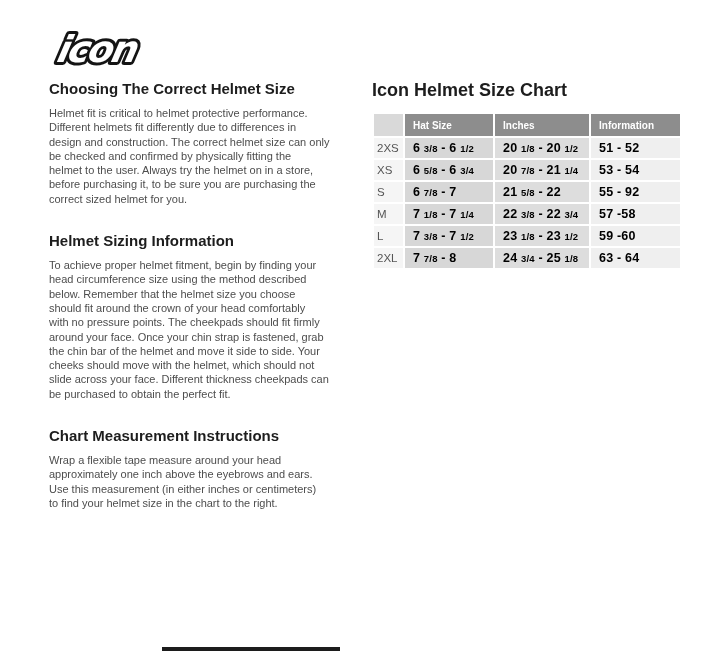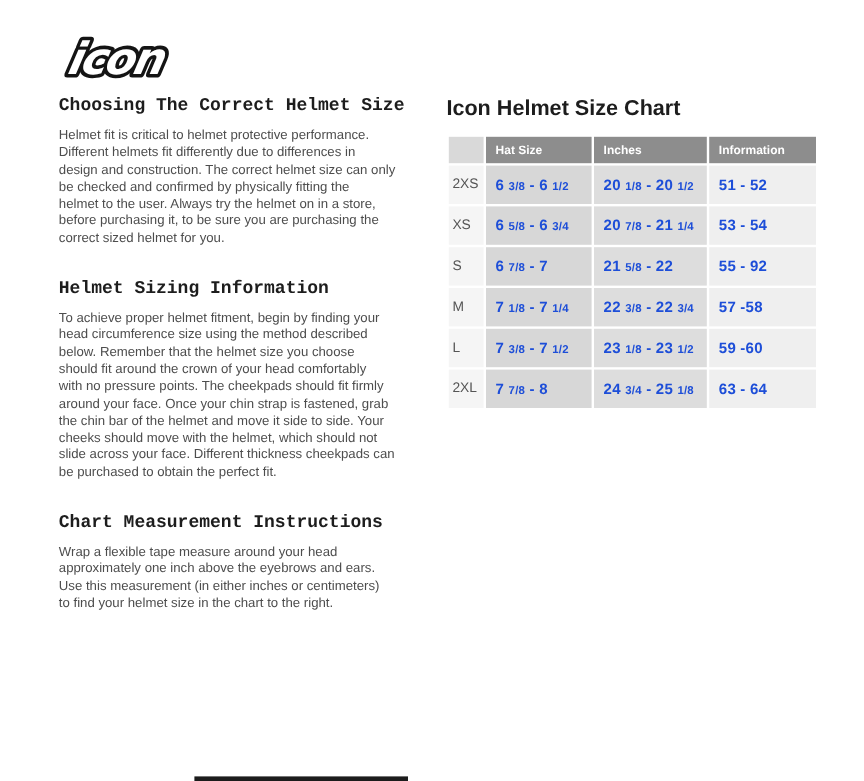--- a/index.html
+++ b/index.html
@@ -7,21 +7,21 @@
     width:720px;height:651px;position:relative;background:#ffffff;
     font-family:"Liberation Sans","DejaVu Sans",sans-serif;
     overflow:hidden;
   }
   
   .logo{position:absolute;left:50px;top:26px;width:150px;height:44px;}
   
   .left-col{position:absolute;left:49px;top:80px;width:302px;}
   .section h2{
     font-size:15px;font-weight:bold;color:#1d1d1d;
-    margin:0 0 9px 0;letter-spacing:0;font-family:Liberation Mono, monospace;
+    margin:0 0 9px 0;letter-spacing:0;
   }
   .section p{
     font-size:11px;line-height:14.3px;color:#4d4d4d;
     margin:0;white-space:pre-line;
   }
   .section + .section{margin-top:26px;}
   
   .right-col{position:absolute;left:372px;top:80px;width:308px;}
   .right-col h2{
     font-size:18px;font-weight:bold;color:#1d1d1d;margin:0 0 11px 0;
@@ -31,27 +31,27 @@
     width:308px;table-layout:fixed;
   }
   table.size-chart th,table.size-chart td{
     padding:0 0 0 8px;text-align:left;vertical-align:middle;
   }
   table.size-chart thead th{
     background:#8d8d8d;color:#ffffff;font-size:10px;font-weight:bold;
     height:22px;
   }
   table.size-chart thead th.corner{background:#d9d9d9;}
-  table.size-chart tbody tr{height:32px;}
+  table.size-chart tbody tr{height:20px;}
   table.size-chart tbody th.size{
     background:#f5f5f5;color:#555555;font-size:11.5px;font-weight:normal;
     padding-left:3px;
   }
   table.size-chart td{
-    color:#1d4ed8;font-size:12.5px;font-weight:bold;letter-spacing:0.2px;
+    color:#000000;font-size:12.5px;font-weight:bold;letter-spacing:0.2px;
   }
   td.hat{background:#d7d7d7;}
   td.inches{background:#dddddd;}
   td.cm{background:#efefef;font-weight:normal;font-size:12px;color:#4f4f4f;}
   .frac{font-size:9.5px;font-weight:bold;}
   
   .bottom-bar{
     position:absolute;left:162px;top:647px;width:178px;height:4px;
     background:#1c1c1c;
   }

